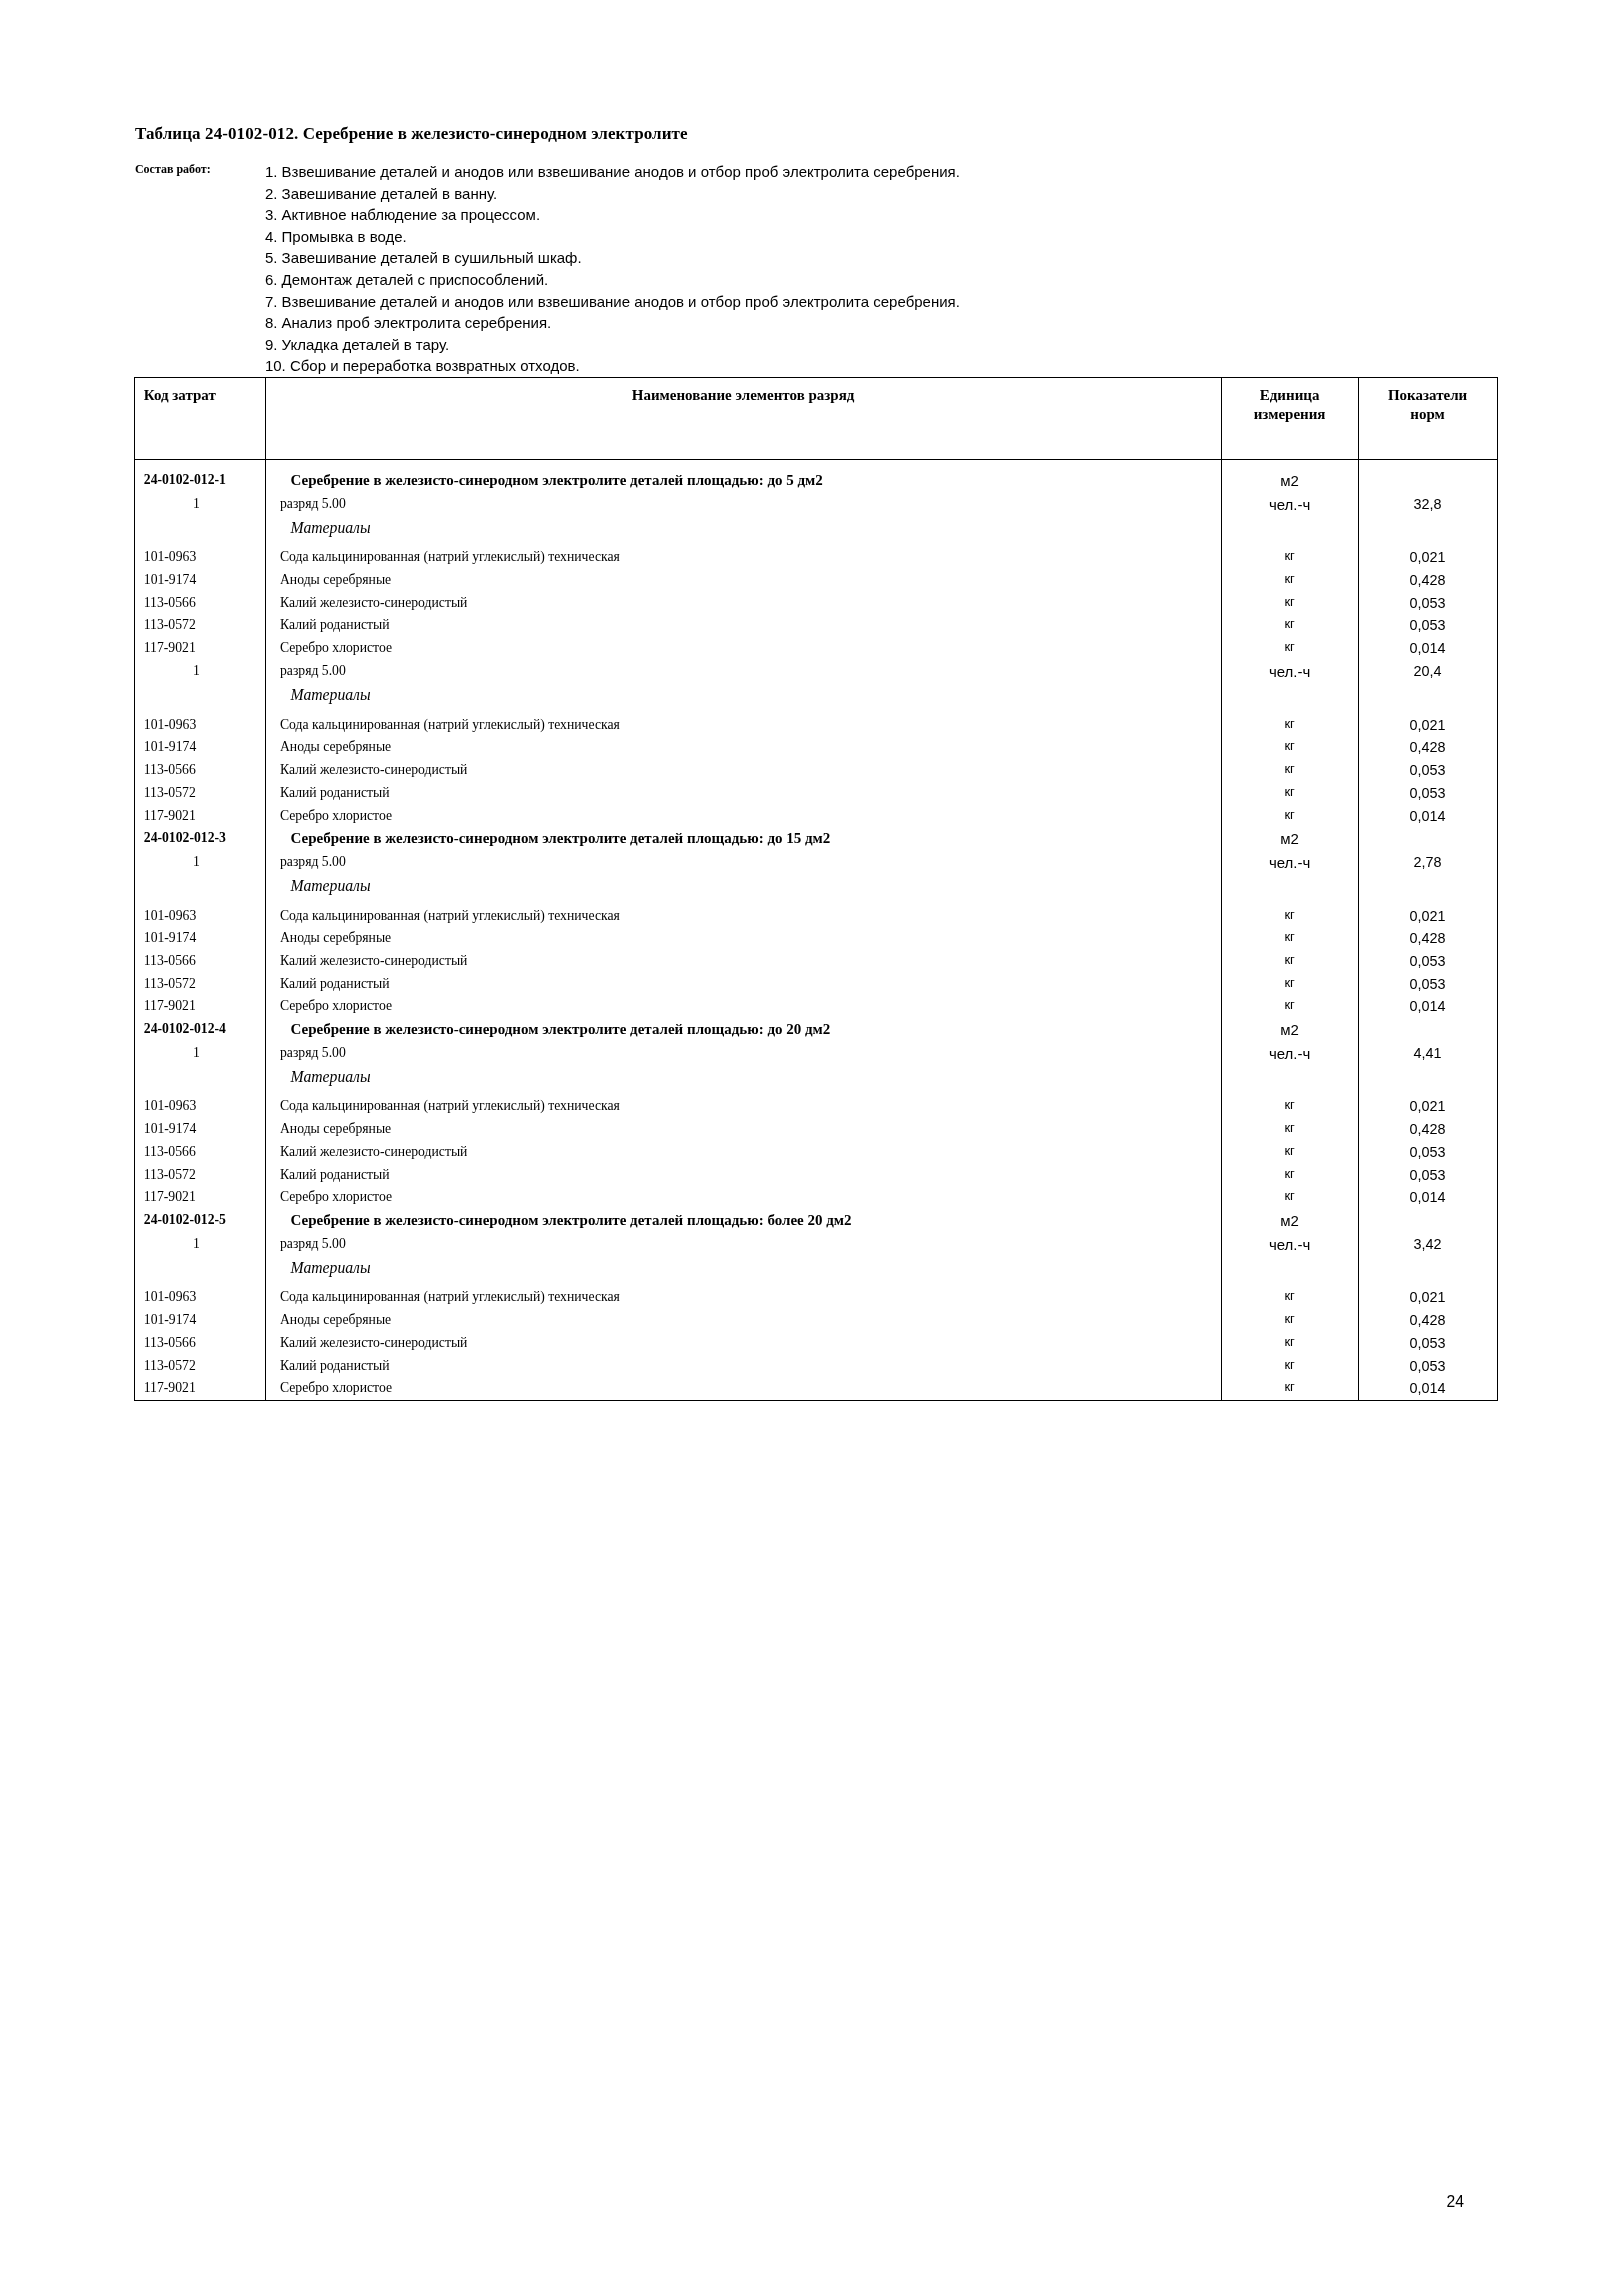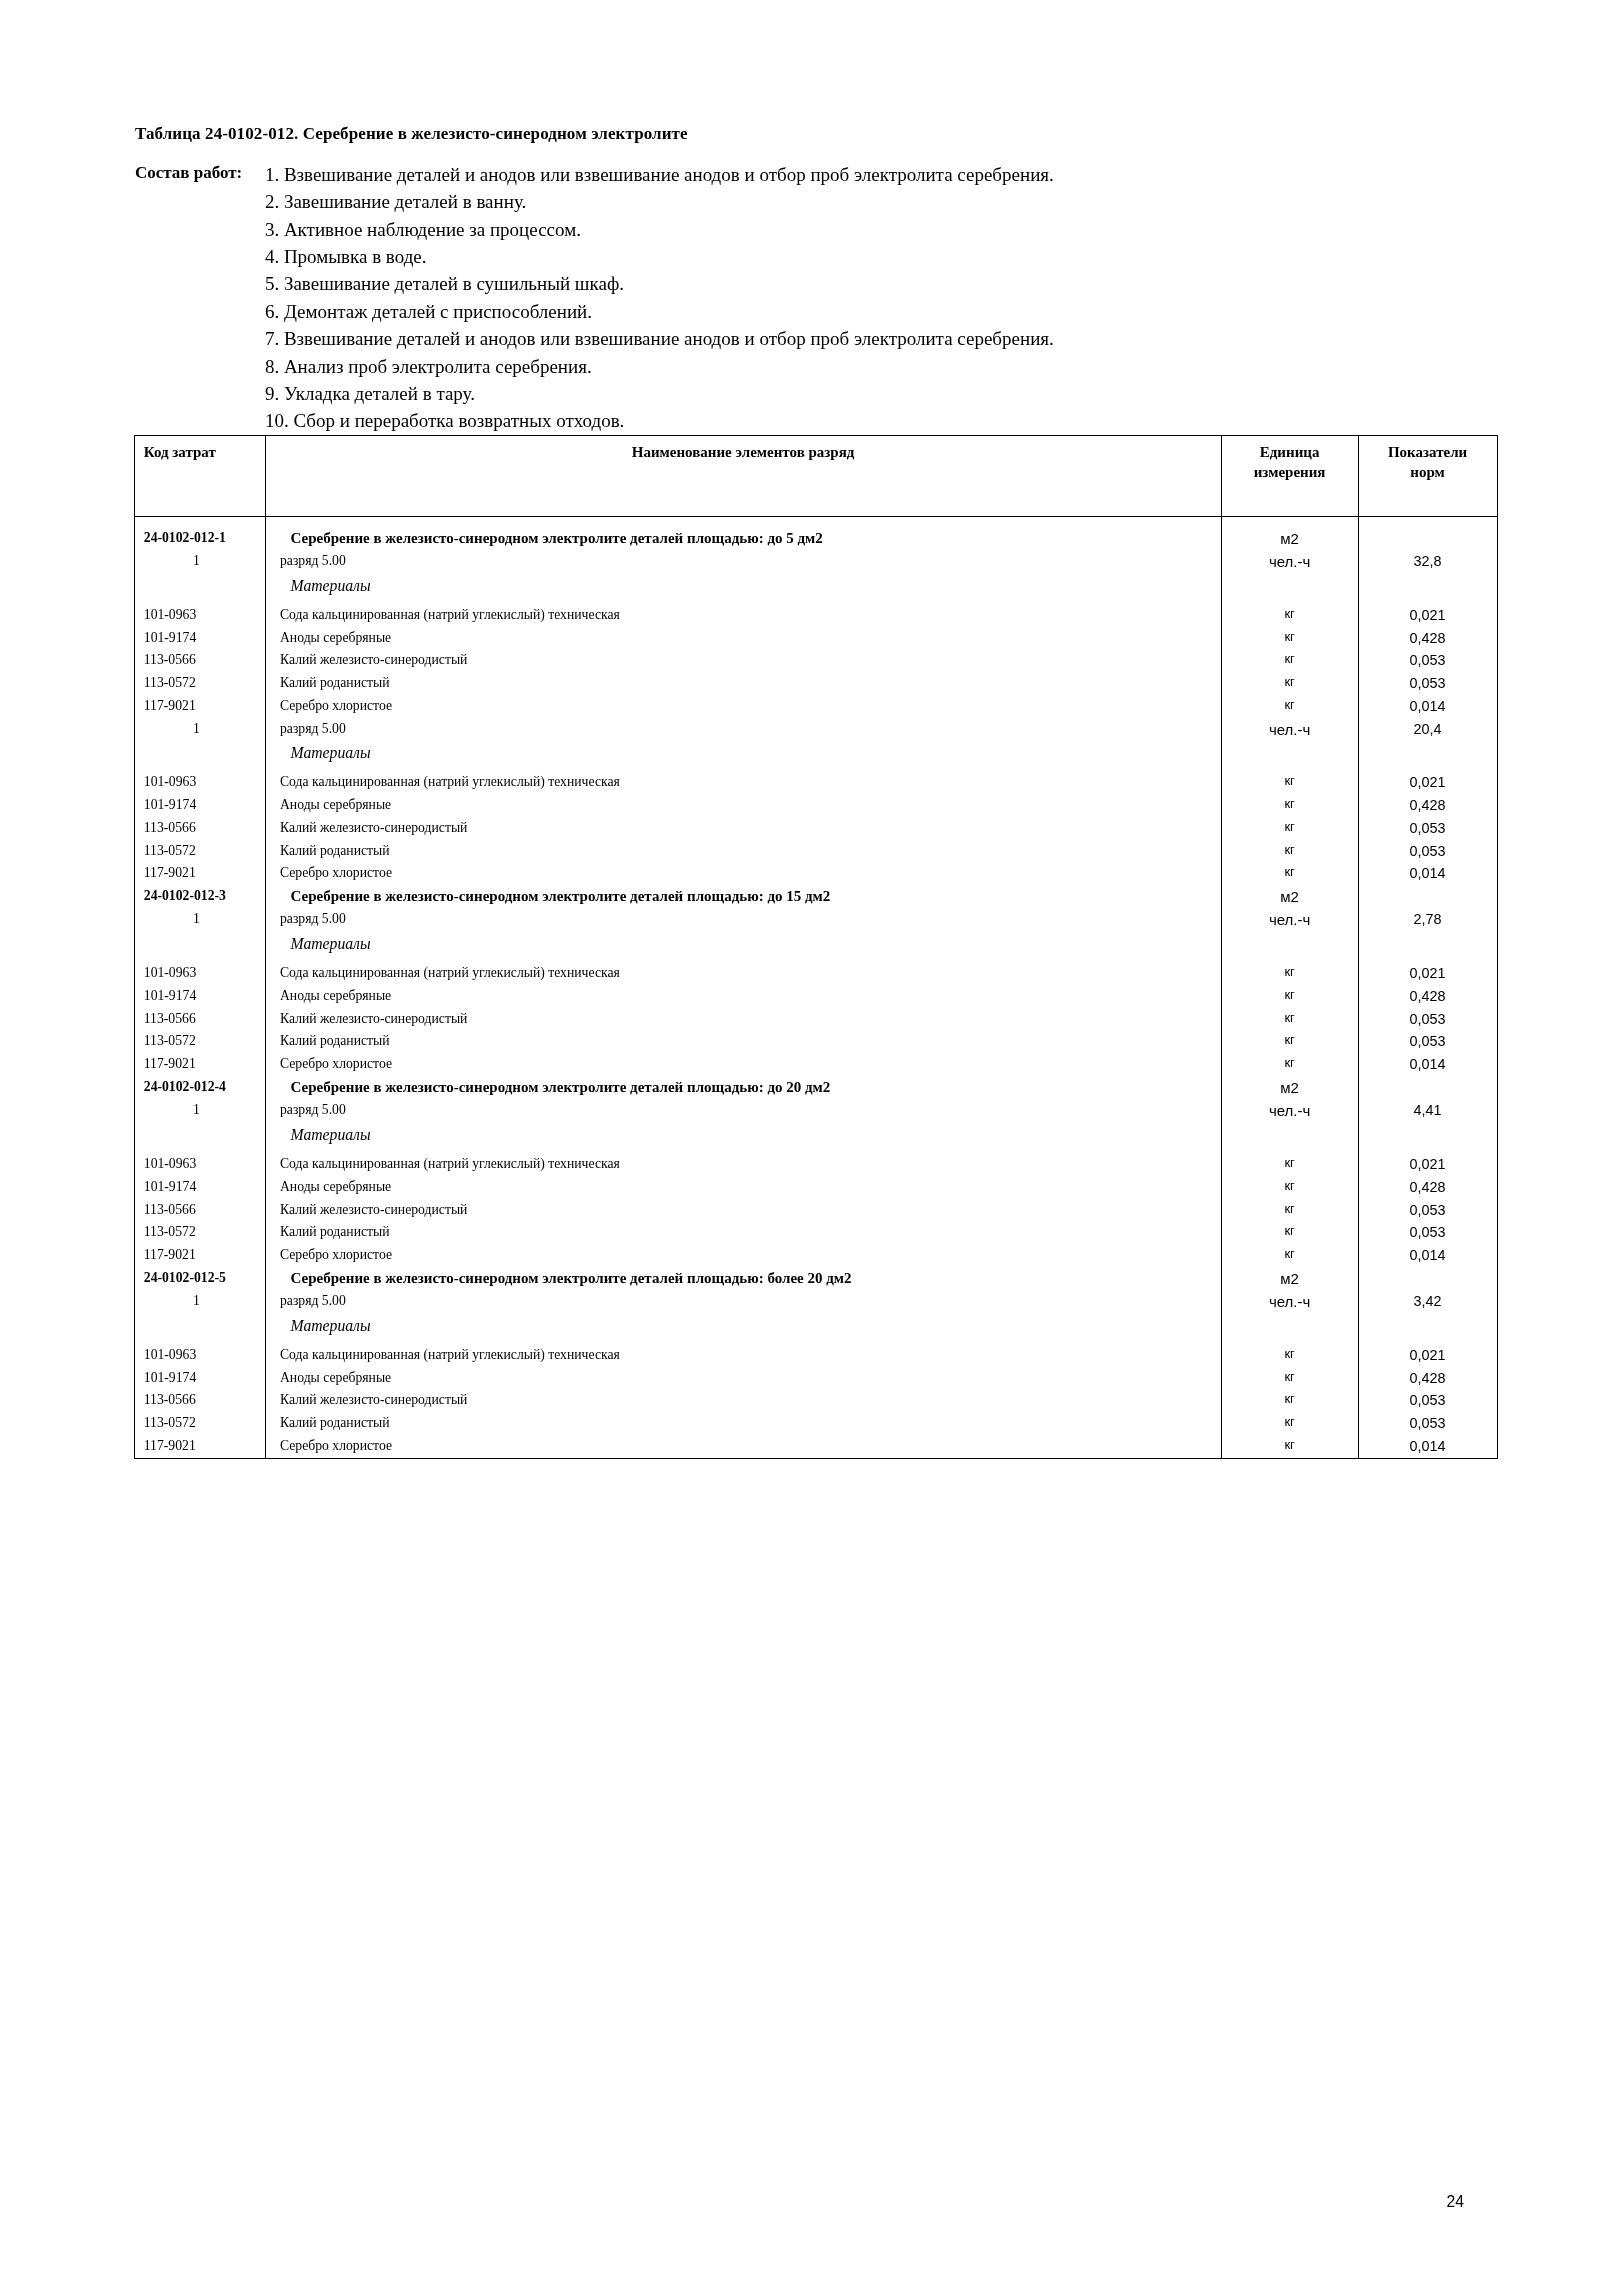--- a/index.html
+++ b/index.html
@@ -27,28 +27,28 @@
     letter-spacing: 0.1px;
   }
   .composition {
     display: flex;
     align-items: flex-start;
     margin: 0 0 0 3.9px;
   }
   .composition-label {
     font-family: "Liberation Serif", serif;
     font-weight: bold;
-    font-size: 17px;
+    font-size: 12px;
     width: 130px;
     flex: 0 0 130px;
     line-height: 1.42;
   }
   .composition-list {
-    font-family: Liberation Serif, serif;
-    font-size: 19px;
+    font-family: Liberation Sans, sans-serif;
+    font-size: 15px;
     line-height: 1.44;
   }
   .composition-list div {
     white-space: nowrap;
   }
   .measure {
     display: flex;
     align-items: flex-start;
     margin: 9.2px 0 9.2px 3.9px;
   }

